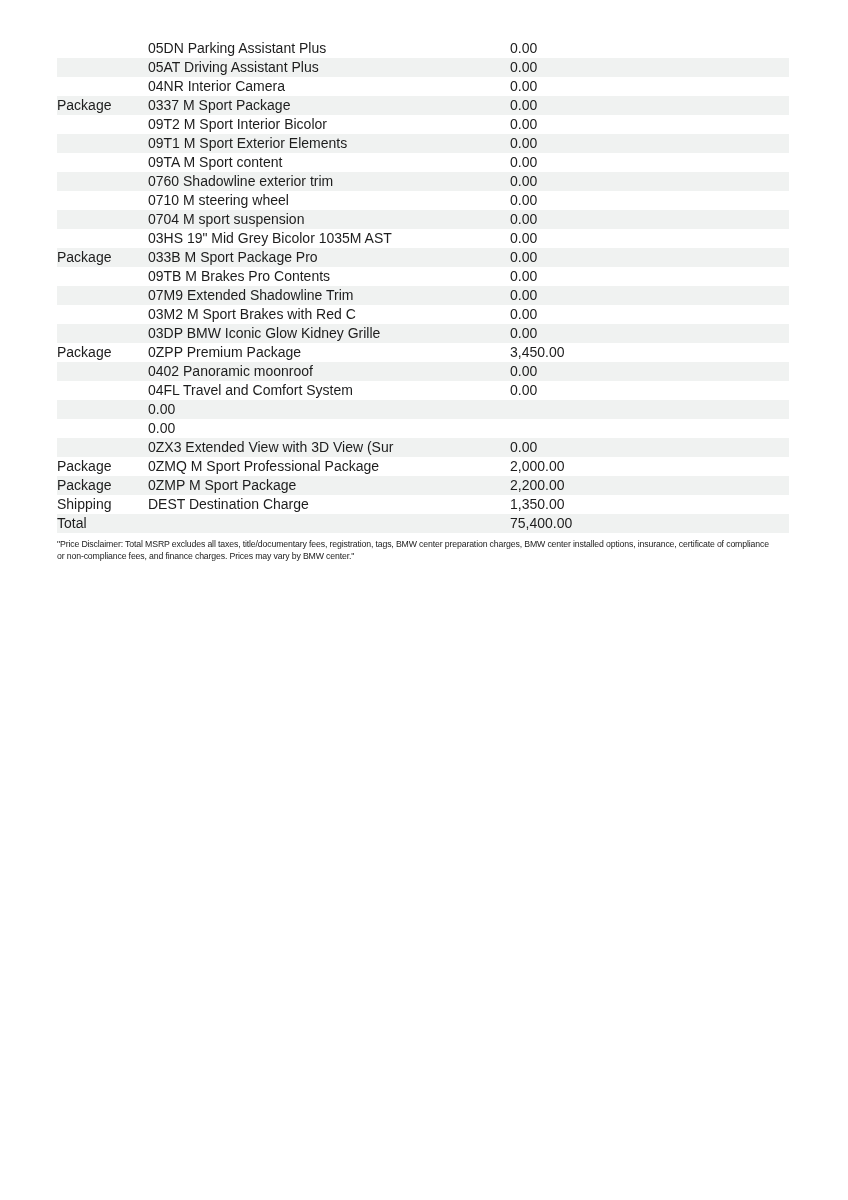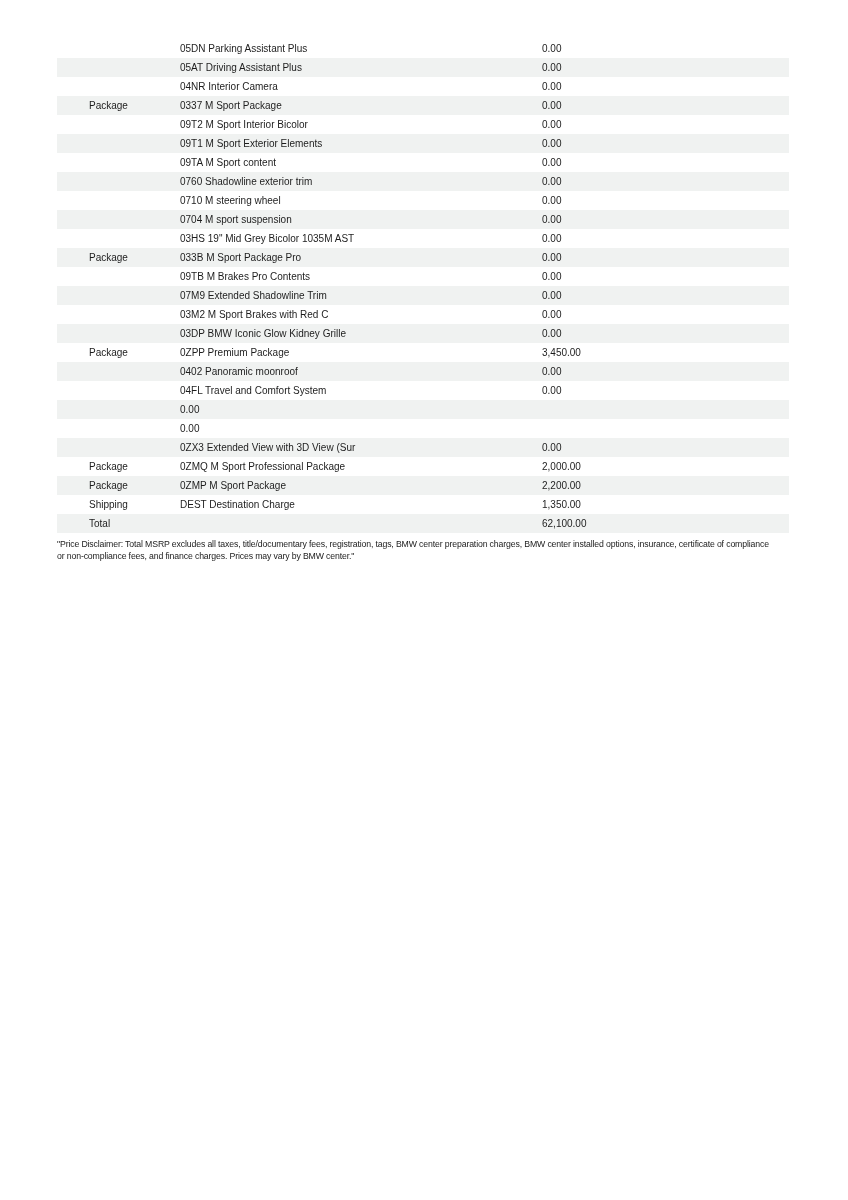--- a/index.html
+++ b/index.html
@@ -19,32 +19,31 @@
     position: absolute;
     left: 57px;
     top: 39px;
     width: 732px;
   }
   .row {
     display: flex;
     align-items: center;
     height: 19px;
     background: #ffffff;
-    font-size: 10px;
+    font-size: 14px;
     line-height: 19px;
     white-space: nowrap;
   }
   .row:nth-child(even) {
     background: #f0f2f1;
   }
   .cell-category {
     width: 91px;
     flex: 0 0 91px;
     overflow: hidden;
-    margin-left: 32px;
   }
   .cell-item {
     width: 362px;
     flex: 0 0 362px;
     overflow: hidden;
   }
   .cell-price {
     width: 100px;
     flex: 0 0 100px;
     text-align: left;
@@ -214,18 +213,18 @@
     </div>
     <div class="row">
       <span class="cell-category">Shipping</span>
       <span class="cell-item">DEST Destination Charge</span>
       <span class="cell-price">1,350.00</span>
       <span class="cell-spacer"></span>
     </div>
     <div class="row">
       <span class="cell-category">Total</span>
       <span class="cell-item"></span>
-      <span class="cell-price">62,100.00</span>
+      <span class="cell-price">75,400.00</span>
       <span class="cell-spacer"></span>
     </div>
   </div>
 
 <div class="disclaimer">"Price Disclaimer: Total MSRP excludes all taxes, title/documentary fees, registration, tags, BMW center preparation charges, BMW center installed options, insurance, certificate of compliance or non-compliance fees, and finance charges. Prices may vary by BMW center."</div>
 
 </body></html>

